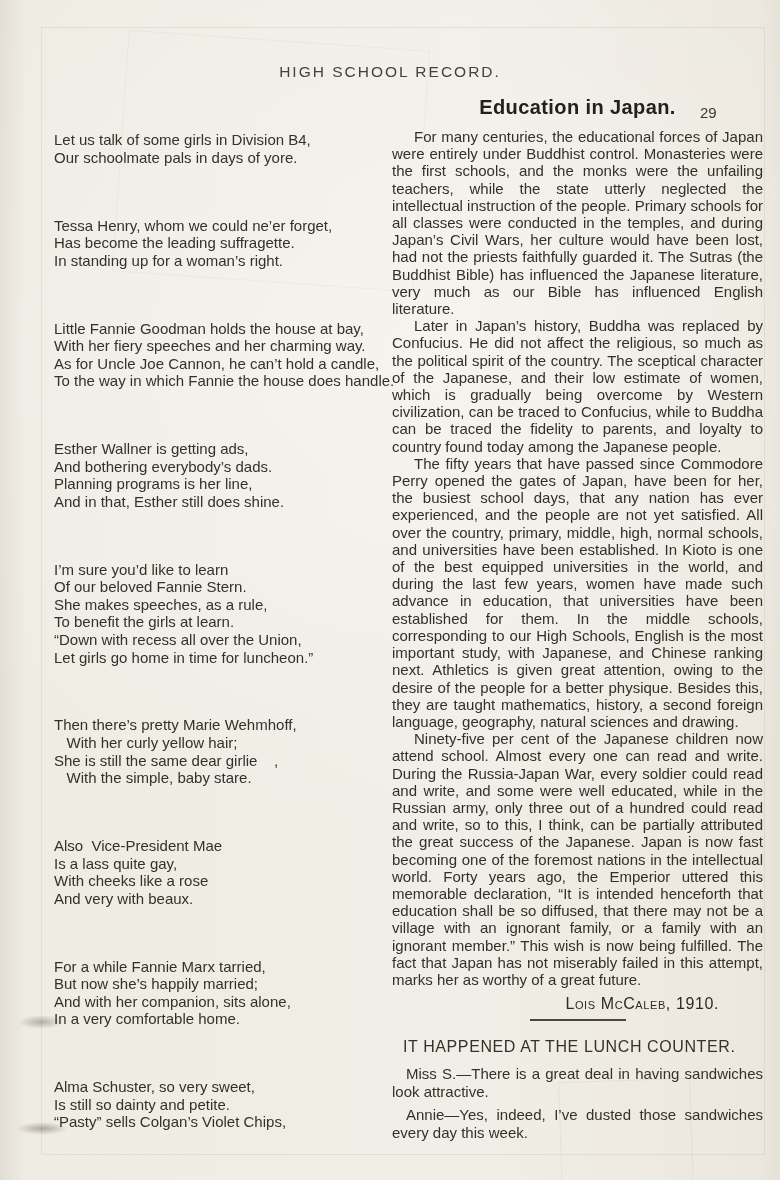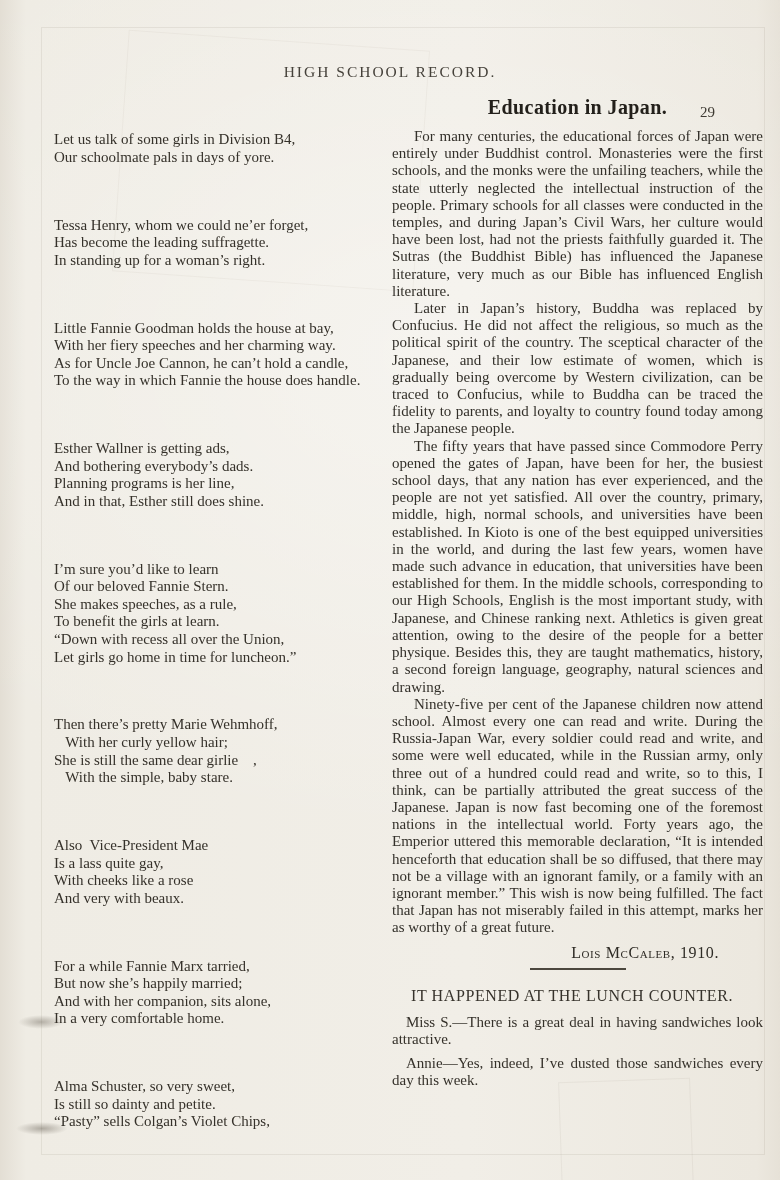--- a/index.html
+++ b/index.html
@@ -2,21 +2,21 @@
 <html><head>
 <meta charset="utf-8">
 <style>
   html,body { margin:0; padding:0; background:#d8d4cb; }
   .page {
     position:relative; width:780px; height:1180px; overflow:hidden;
     background:
       radial-gradient(ellipse 900px 700px at 55% 30%, rgba(255,255,255,0.35), rgba(255,255,255,0) 70%),
       linear-gradient(90deg, #e3ded4 0px, #efece4 26px, #f1eee7 60%, #ece8df 97%, #e6e1d7 100%),
       #efece4;
-    font-family:Liberation Serif, serif;
+    font-family:Liberation Sans, sans-serif;
     color:#39352e;
   }
   
   .ghost-frame {
     position:absolute; left:41px; top:27px; width:722px; height:1126px;
     border:1px solid rgba(110,100,80,0.10); pointer-events:none;
   }
   .ghost-box1 { position:absolute; left:560px; top:1080px; width:130px; height:110px;
     border:1px solid rgba(110,100,80,0.07); transform:rotate(-2deg); }
   .ghost-box2 { position:absolute; left:120px; top:40px; width:300px; height:240px;
@@ -45,21 +45,21 @@
   .stanza { margin:0 0 15px 0; }
 
   .rule { width:96px; border:0; border-top:2px solid #4c473e; margin:6px auto 0 auto; }
 
   .body-para { margin:0; font-size:15px; line-height:17.2px; text-align:justify;
     text-indent:22px; color:#33302a; }
   .byline { margin-top:7px; text-align:right; padding-right:44px;
     font-variant:small-caps; letter-spacing:0.6px; font-size:16px; color:#2e2b25; }
 
   .lunch-heading {
-    margin:17px 0 9px 12px; padding-left:7px; font-size:16px; font-weight:normal;
+    margin:17px 0 9px 4px; padding-left:7px; font-size:16px; font-weight:normal;
     letter-spacing:0.6px; color:#36322b;
   }
   .lunch-para { margin:0 0 6px 0; font-size:15px; line-height:17.6px;
     text-align:justify; text-indent:14px; color:#35312a; }
 </style>
 </head>
 <body>
 
 <div class="page">
 

